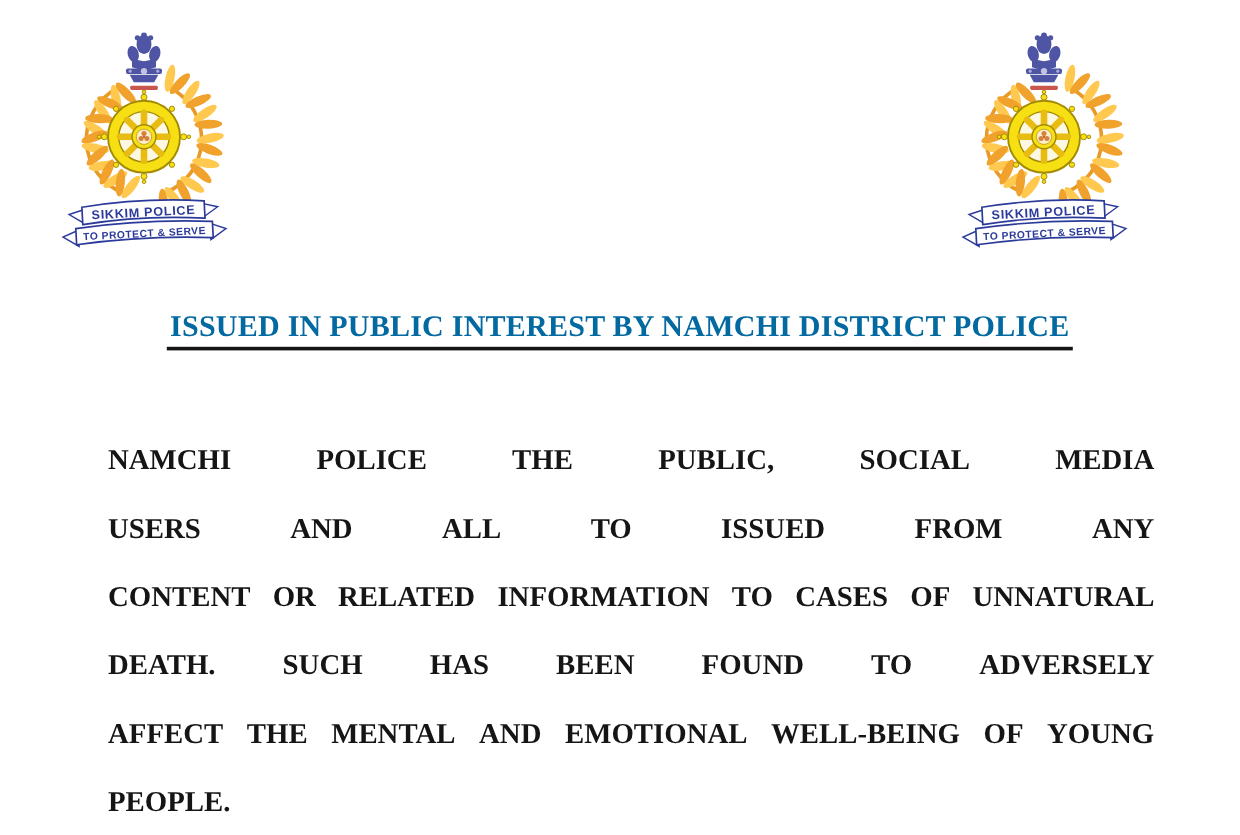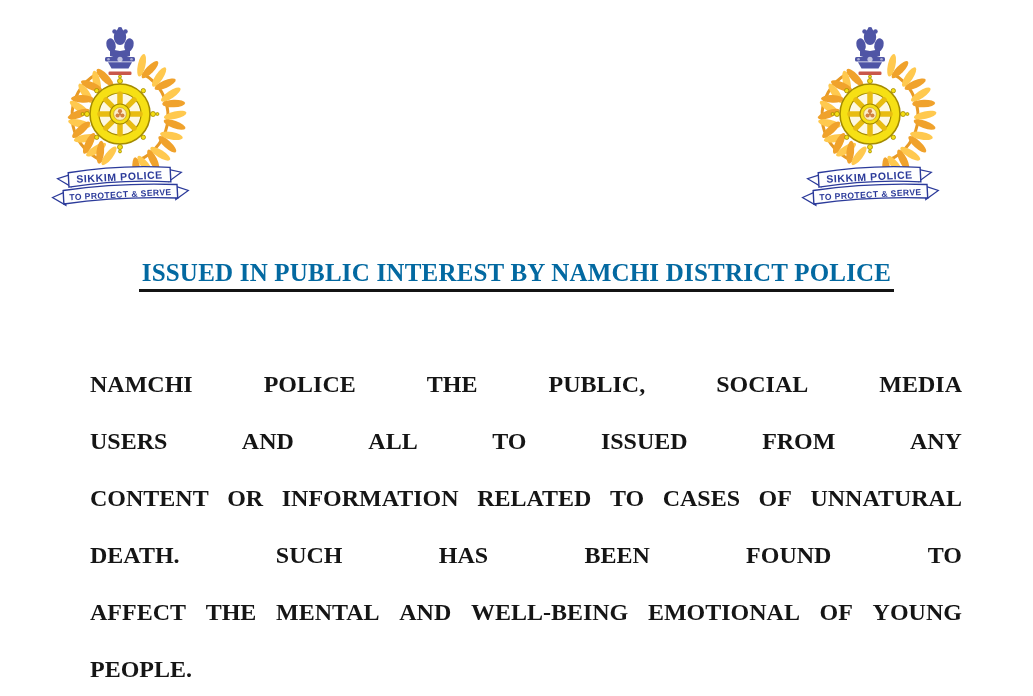--- a/index.html
+++ b/index.html
@@ -175,42 +175,43 @@
         <span>AND</span>
         <span>ALL</span>
         <span>TO</span>
         <span>ISSUED</span>
         <span>FROM</span>
         <span>ANY</span>
       </div>
       <div class="notice-line">
         <span>CONTENT</span>
         <span>OR</span>
+        <span>RELATED</span>
         <span>INFORMATION</span>
-        <span>RELATED</span>
         <span>TO</span>
         <span>CASES</span>
         <span>OF</span>
         <span>UNNATURAL</span>
       </div>
       <div class="notice-line">
         <span>DEATH.</span>
         <span>SUCH</span>
         <span>HAS</span>
         <span>BEEN</span>
         <span>FOUND</span>
         <span>TO</span>
+        <span>ADVERSELY</span>
       </div>
       <div class="notice-line">
         <span>AFFECT</span>
         <span>THE</span>
         <span>MENTAL</span>
         <span>AND</span>
+        <span>EMOTIONAL</span>
         <span>WELL-BEING</span>
-        <span>EMOTIONAL</span>
         <span>OF</span>
         <span>YOUNG</span>
       </div>
       <div class="notice-line last">
         <span>PEOPLE.</span>
       </div>
     </div>
 
 </div>
 

